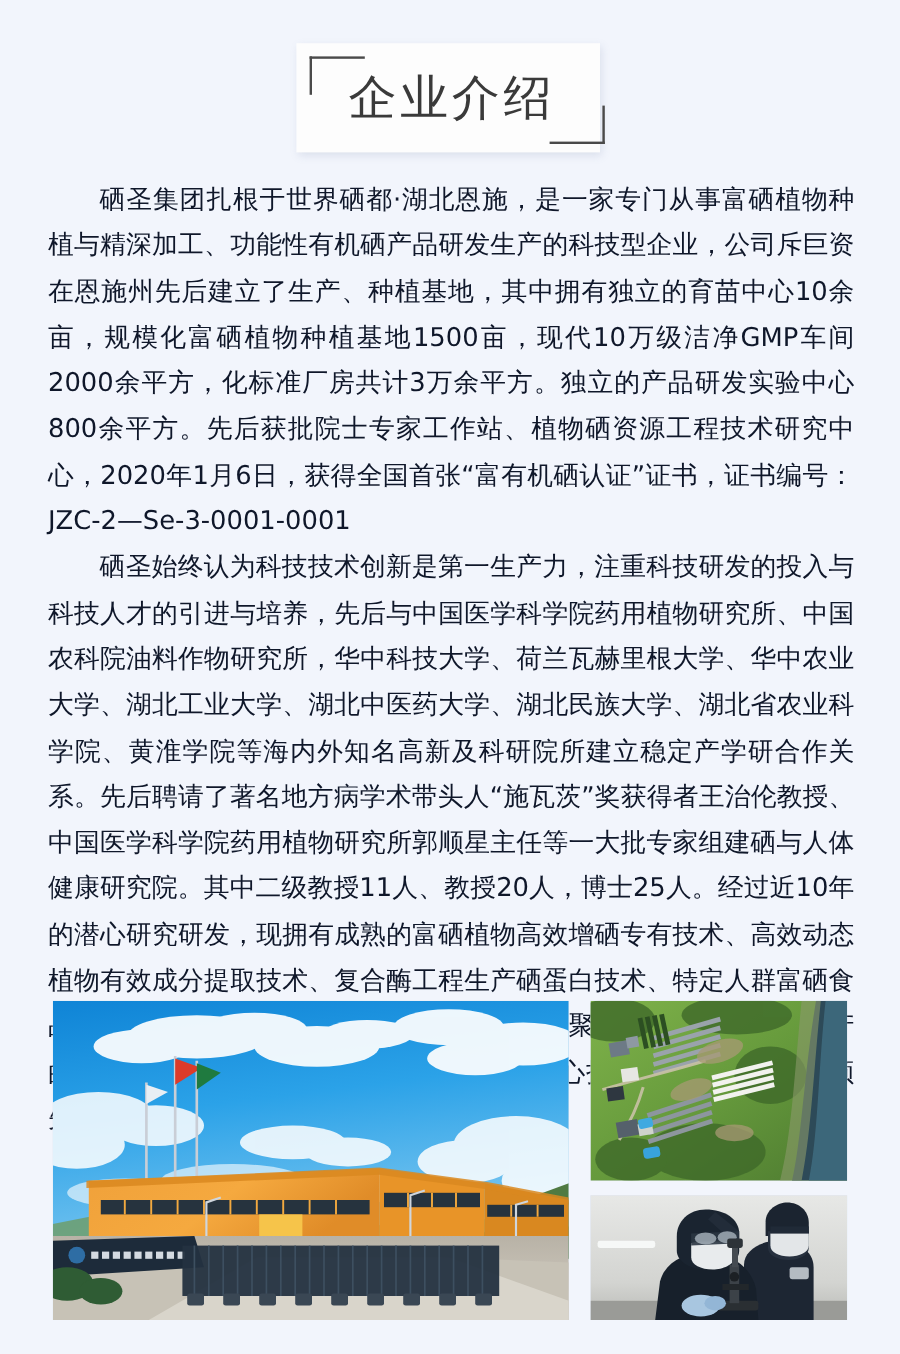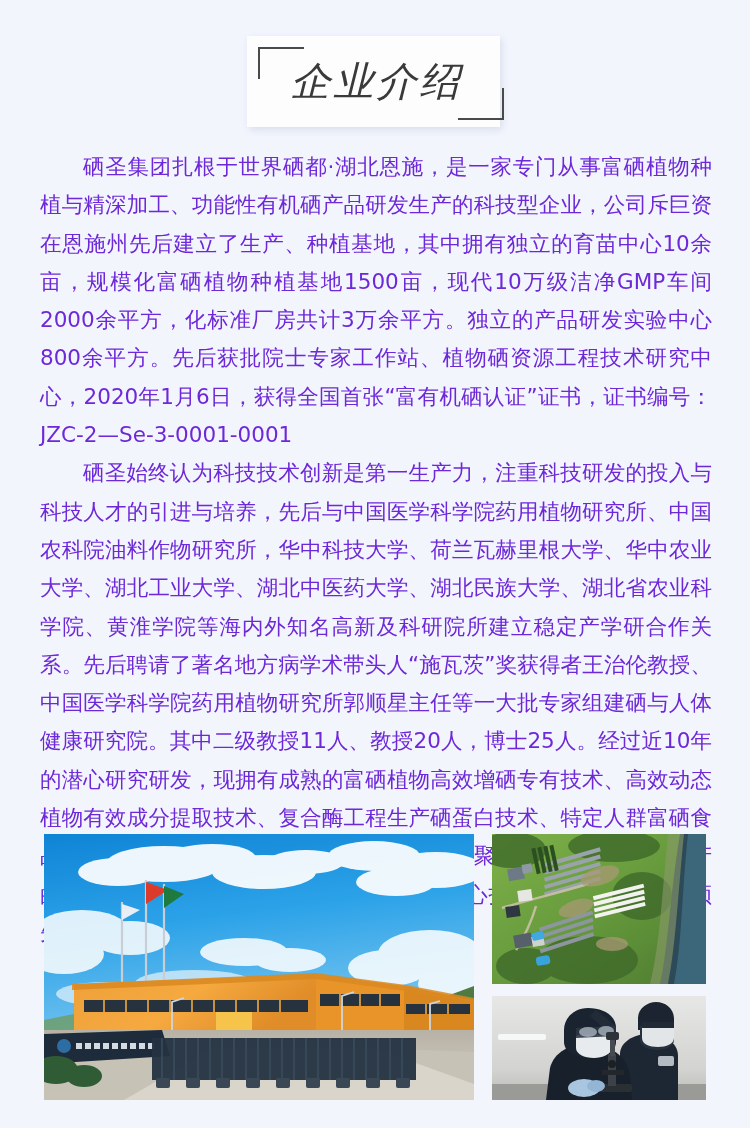--- a/index.html
+++ b/index.html
@@ -50,21 +50,20 @@
     align-items: center;
     justify-content: center;
     font-size: 40px;
     letter-spacing: 3px;
     color: #3a3a3a;
     font-weight: 400;
     font-family: "DejaVu Sans", "Liberation Sans", sans-serif;
     white-space: nowrap;
     padding-left: 6px;
     box-sizing: border-box;
-    font-style: italic;
   }
   .corner {
     position: absolute;
     width: 44px;
     height: 30px;
     pointer-events: none;
   }
   .corner-tl {
     left: 11px;
     top: 11px;
@@ -79,21 +78,21 @@
   }
 
   
   .body-text {
     position: absolute;
     left: 40px;
     top: 148px;
     width: 672px;
     font-size: 21.5px;
     line-height: 38.3px;
-    color: #6d28d9;
+    color: #0f172a;
     text-align: justify;
     text-justify: inter-ideograph;
     font-family: "DejaVu Sans", "Liberation Sans", sans-serif;
   }
   .para {
     margin: 0;
     text-indent: 2em;
   }
 
   

